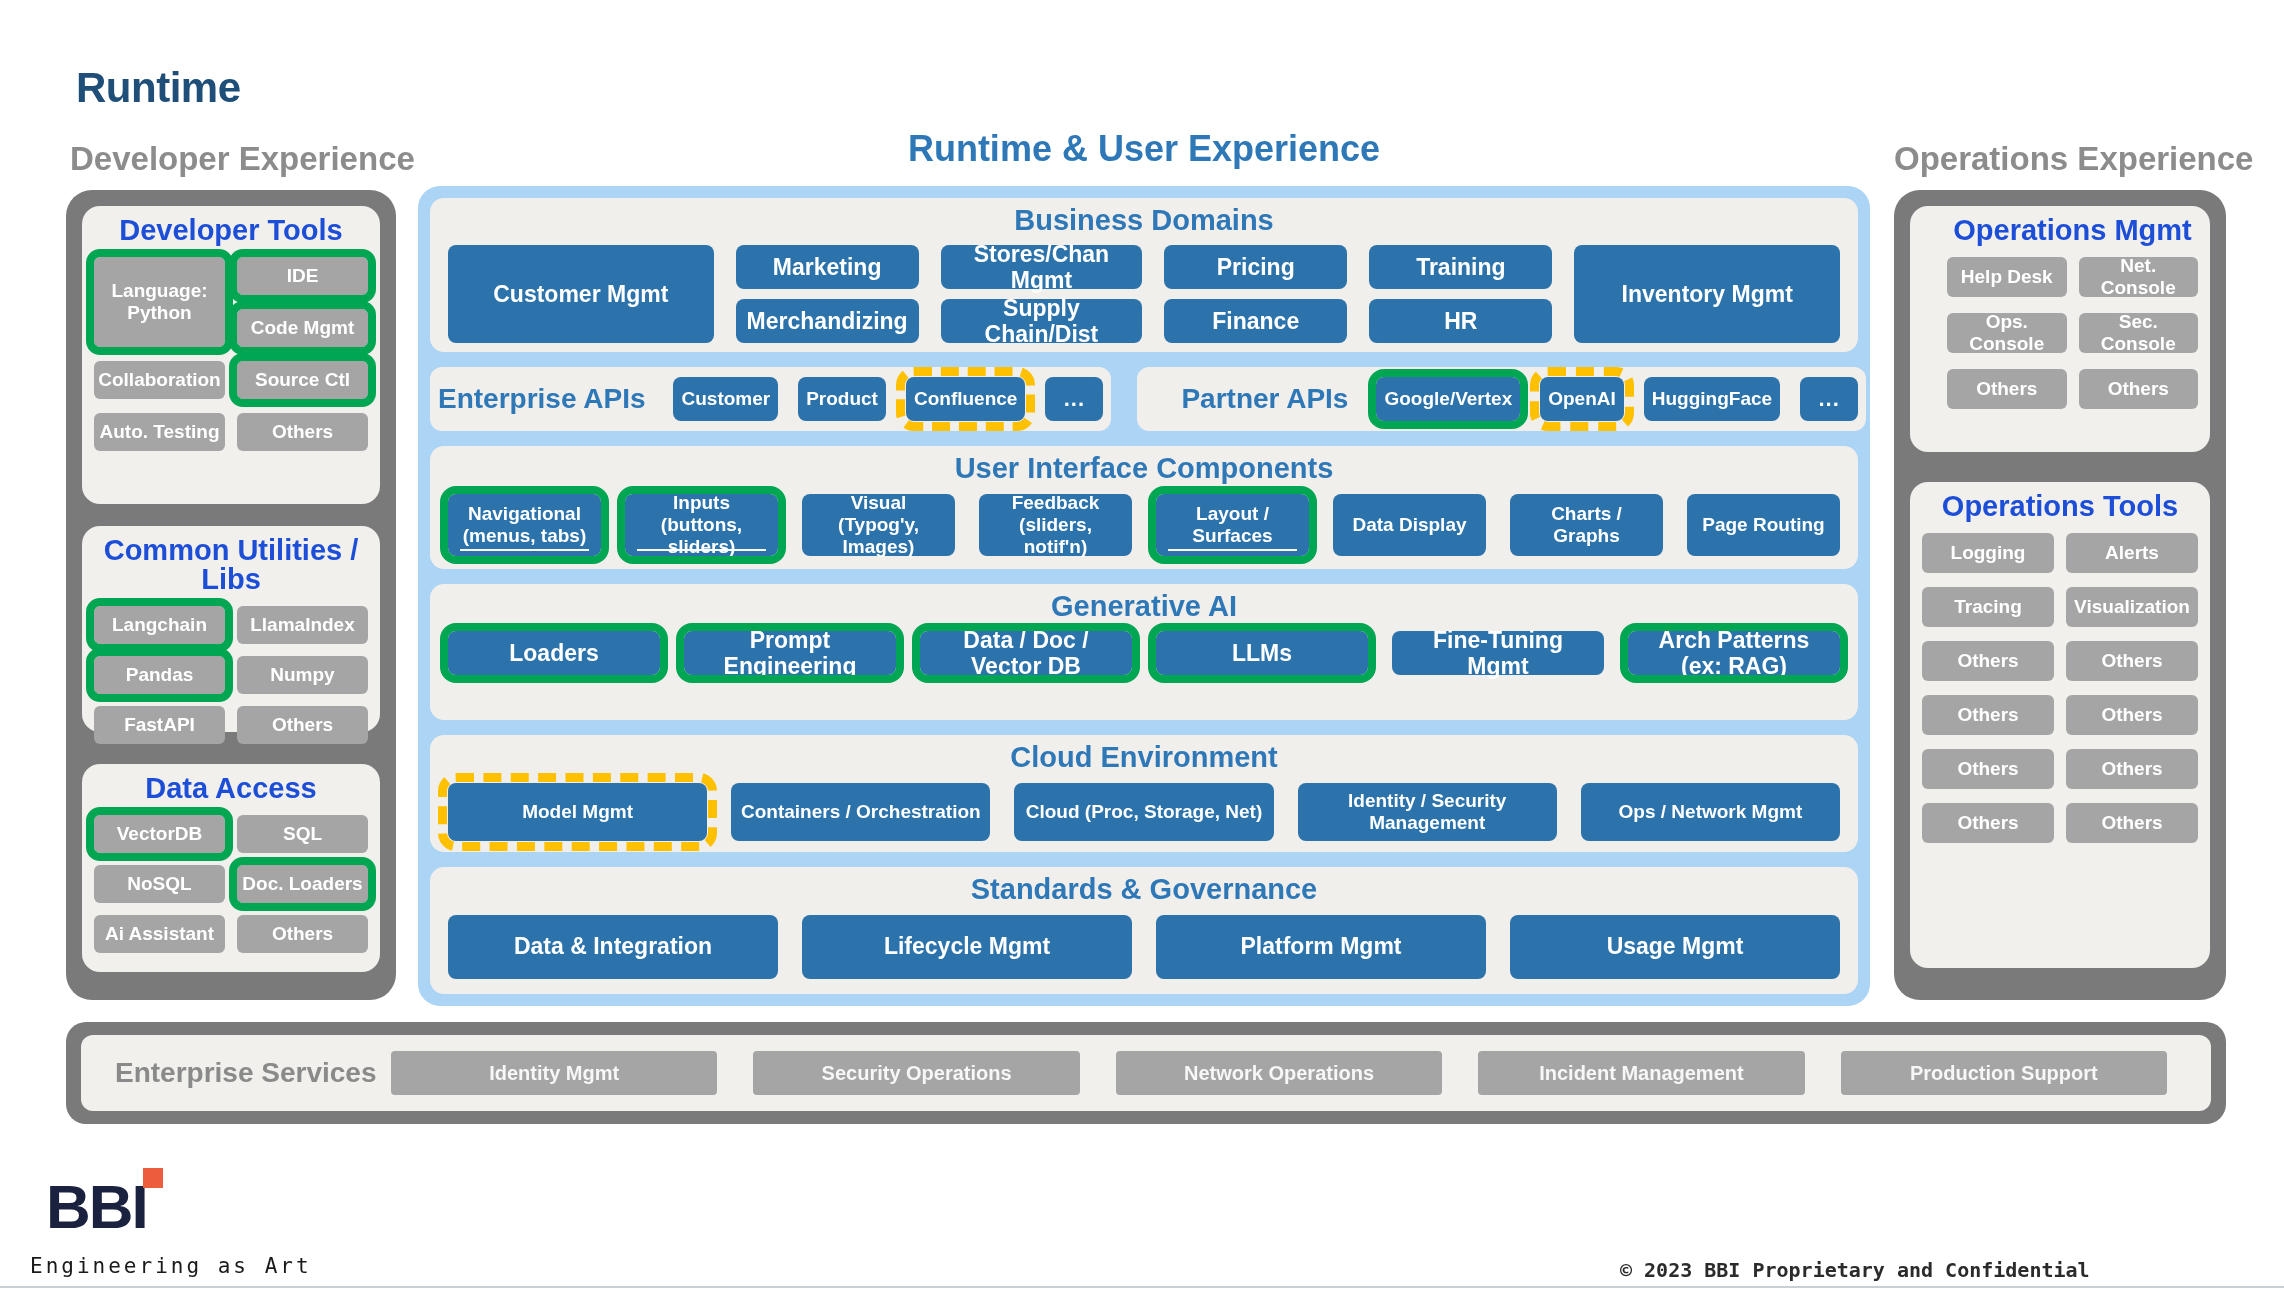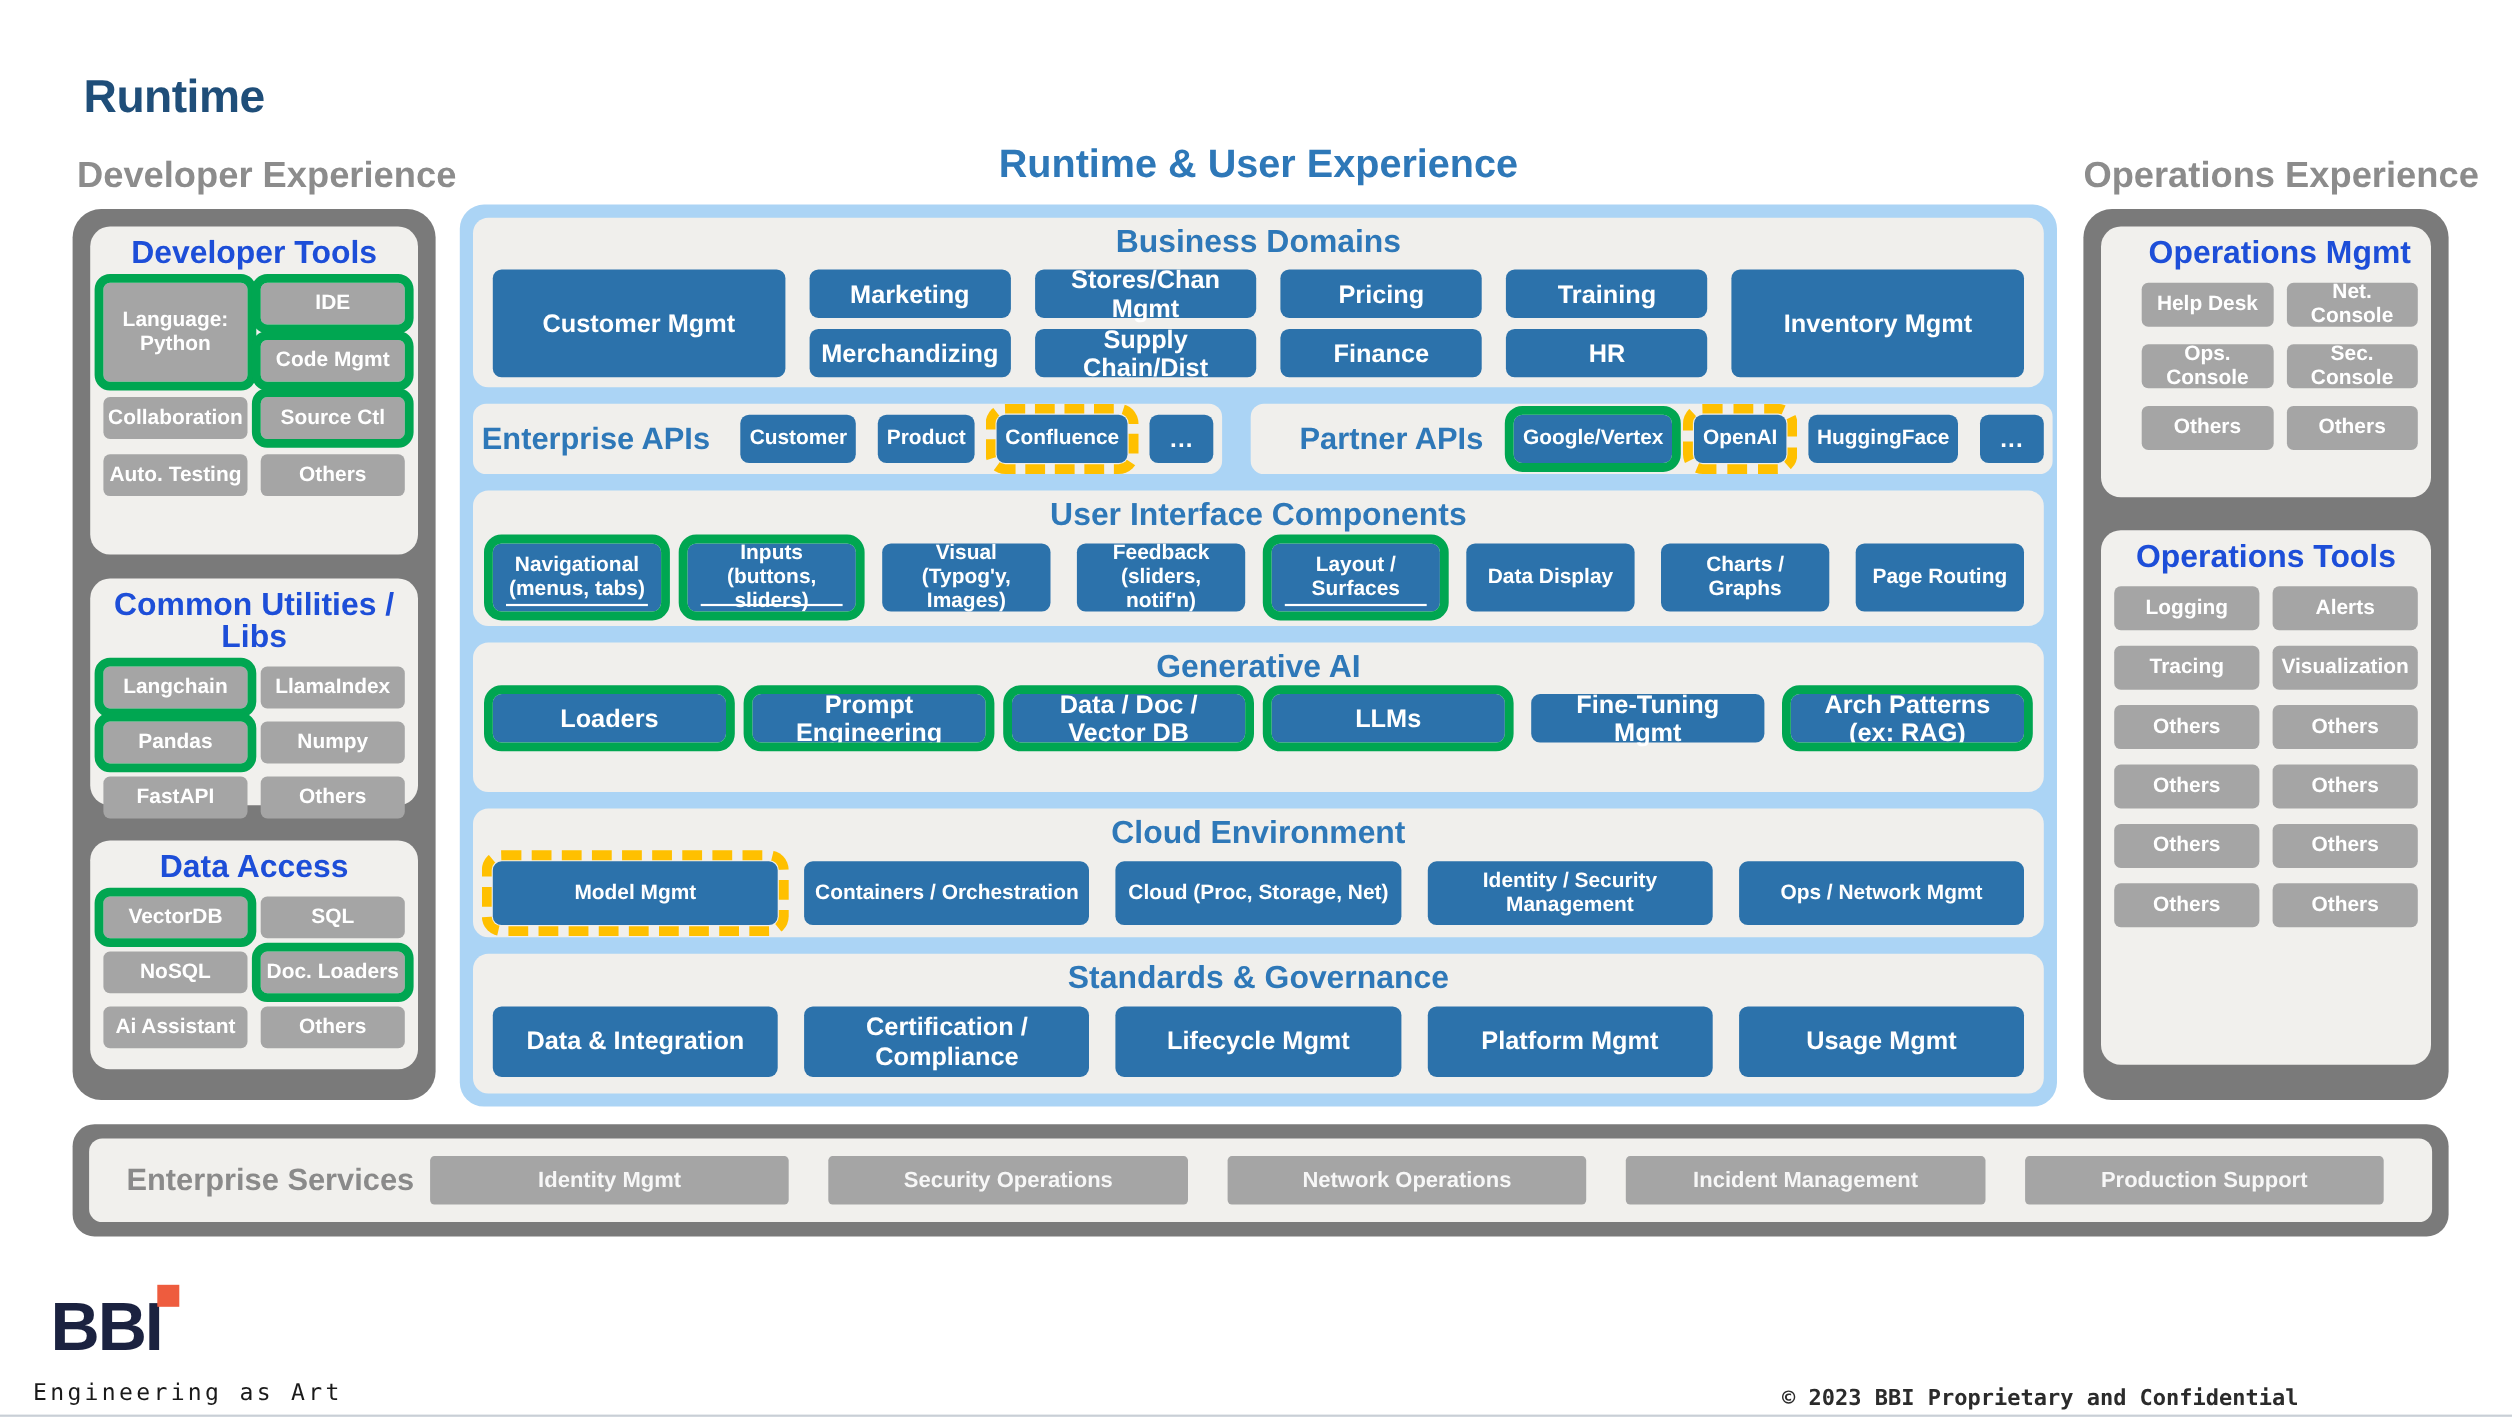--- a/index.html
+++ b/index.html
@@ -196,21 +196,20 @@
         <div class="bbox">Cloud (Proc, Storage, Net)</div>
         <div class="bbox">Identity / Security Management</div>
         <div class="bbox">Ops / Network Mgmt</div>
       </div>
     </div>
 
     <div class="section sec-std">
       <div class="sec-title">Standards &amp; Governance</div>
       <div class="row-boxes">
         <div class="bbox">Data &amp; Integration</div>
-        <div class="bbox">Certification / Compliance</div>
         <div class="bbox">Lifecycle Mgmt</div>
         <div class="bbox">Platform Mgmt</div>
         <div class="bbox">Usage Mgmt</div>
       </div>
     </div>
   </div>
 
   <div class="gray-col ops-col">
     <div class="light-panel ops-panel-mgmt">
       <div class="panel-title">Operations Mgmt</div>

